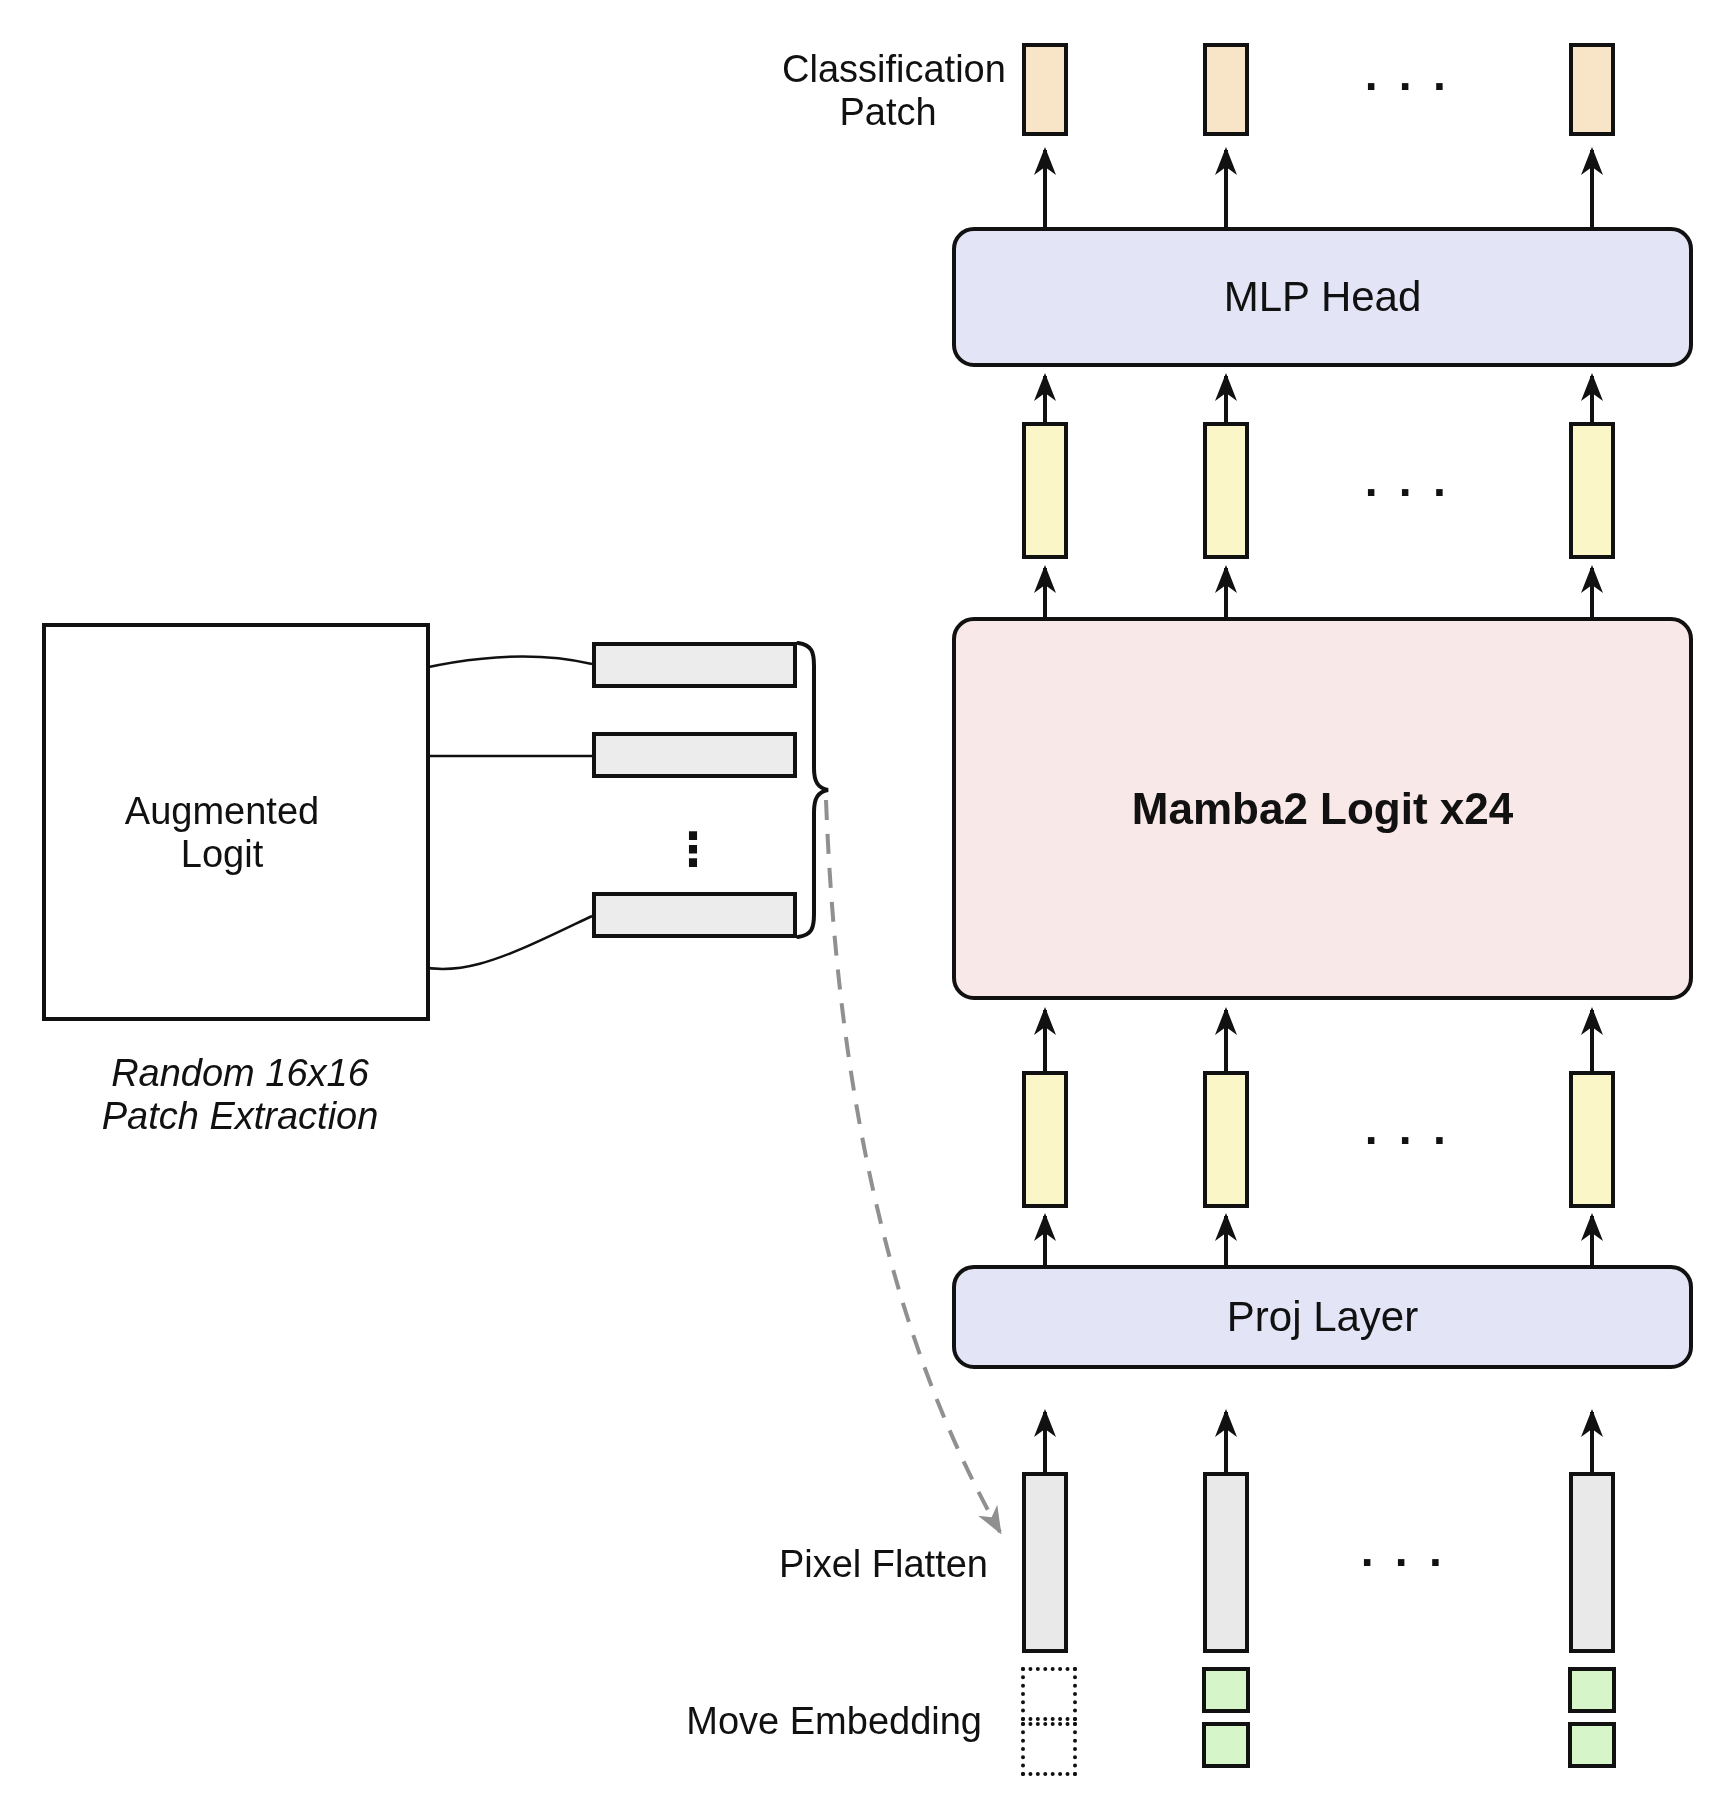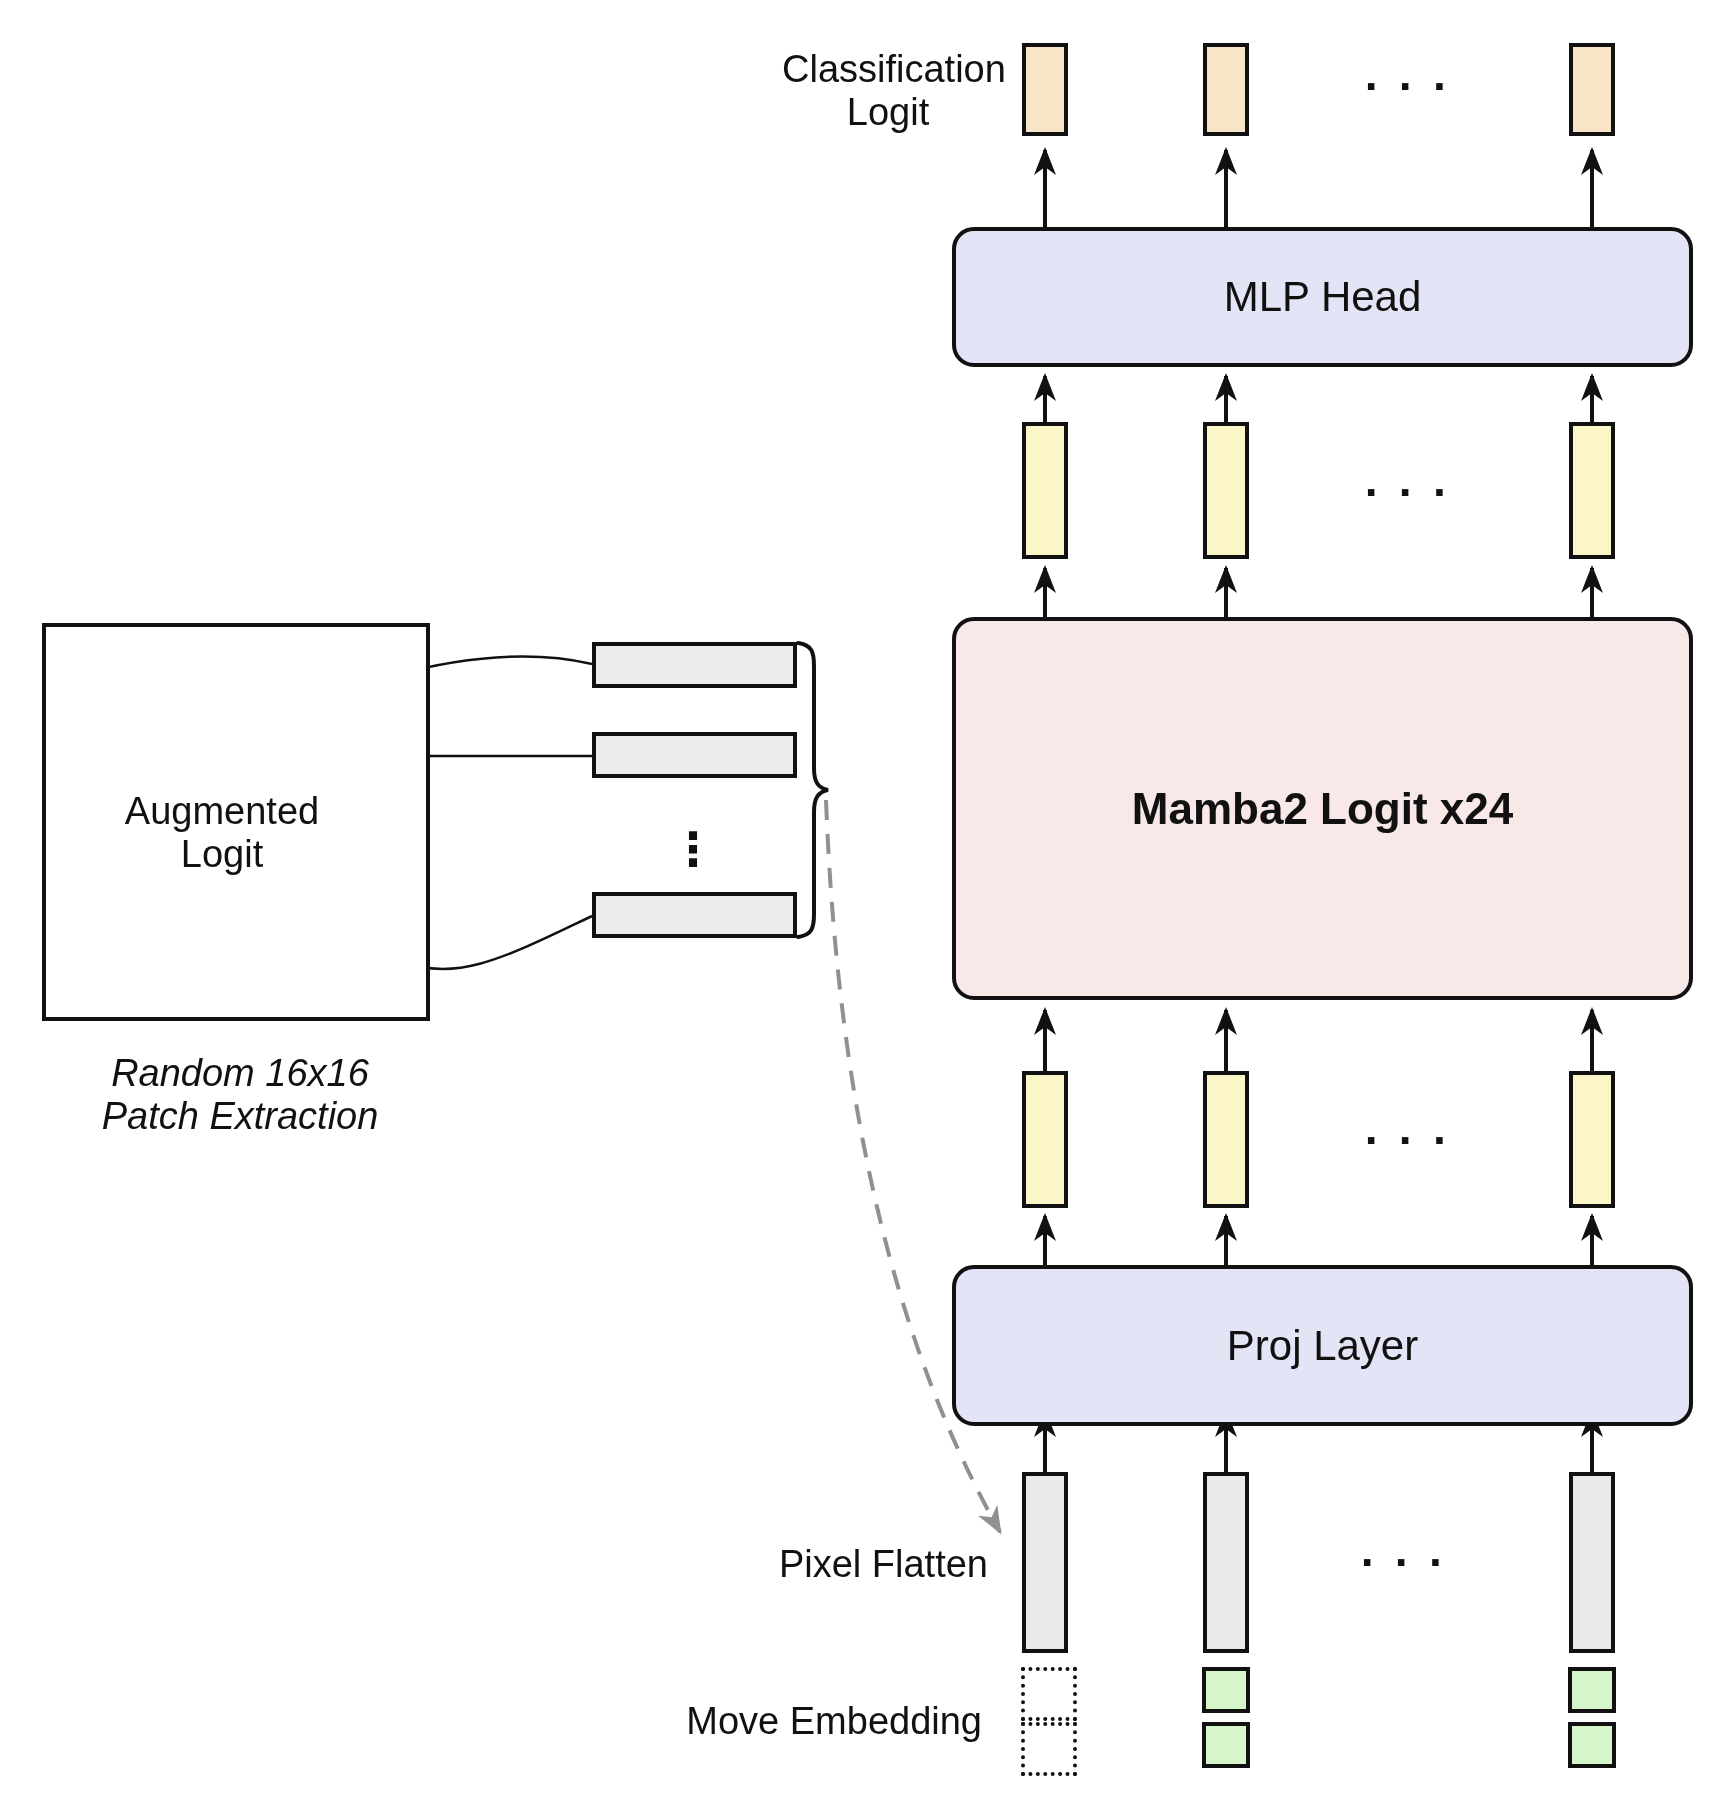--- a/index.html
+++ b/index.html
@@ -102,25 +102,25 @@
   <div class="lbl vdots" style="left:693px;top:849px;">⋮</div>
 
   <div class="bigbox mlp" style="left:952px;top:227px;width:741px;height:140px;">
     <span class="t">MLP Head</span>
   </div>
 
   <div class="bigbox mamba" style="left:952px;top:617px;width:741px;height:383px;">
     <span class="tb">Mamba2 Logit x24</span>
   </div>
 
-  <div class="bigbox proj" style="left:952px;top:1265px;width:741px;height:161px;">
+  <div class="bigbox proj" style="left:952px;top:1265px;width:741px;height:104px;">
     <span class="t">Proj Layer</span>
   </div>
 
-  <div class="lbl centered caption" style="left:782px;top:48px;width:212px;">Classification Logit</div>
+  <div class="lbl centered caption" style="left:782px;top:48px;width:212px;">Classification Patch</div>
   <div class="box logit" style="left:1022px;"></div>
   <div class="box logit" style="left:1203px;"></div>
   <div class="box logit" style="left:1569px;"></div>
 
   <div class="box ybar" style="left:1022px;top:422px;"></div>
   <div class="box ybar" style="left:1203px;top:422px;"></div>
   <div class="box ybar" style="left:1569px;top:422px;"></div>
 
   <div class="box ybar" style="left:1022px;top:1071px;"></div>
   <div class="box ybar" style="left:1203px;top:1071px;"></div>

